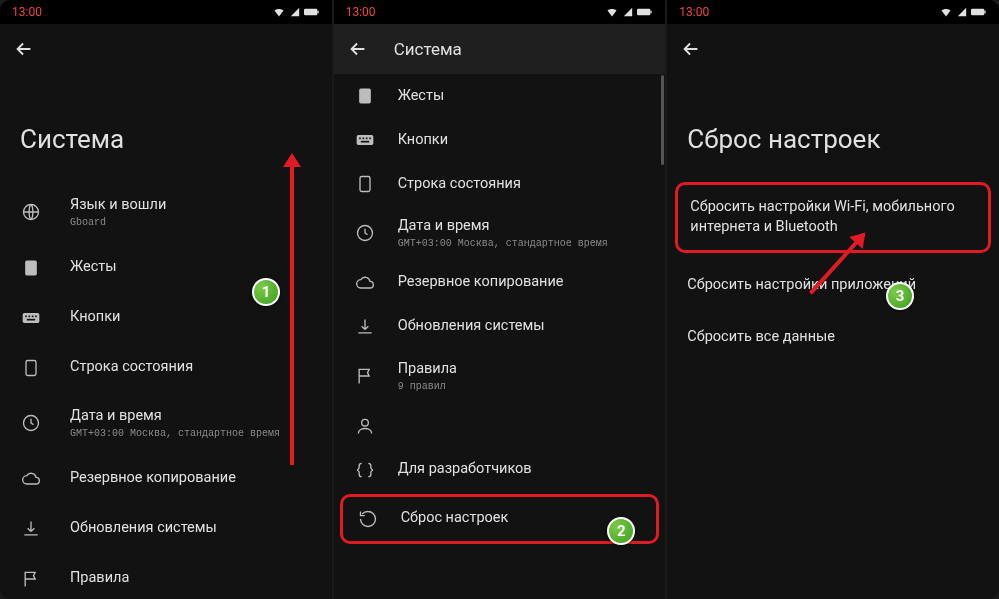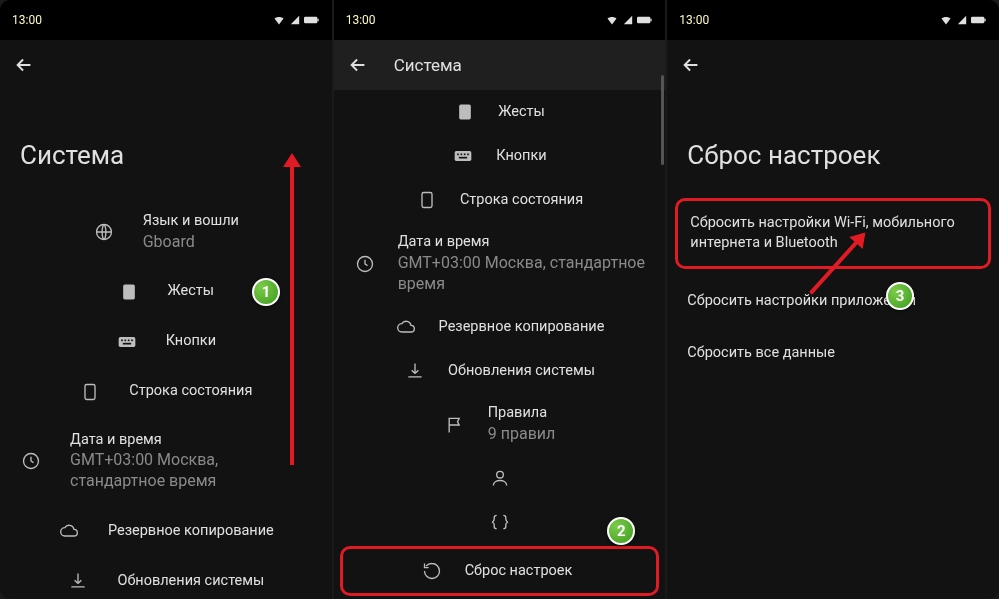--- a/index.html
+++ b/index.html
@@ -15,28 +15,28 @@
   }
   .panel {
     flex: 1;
     background: #121212;
     position: relative;
     display: flex;
     flex-direction: column;
     overflow: hidden;
   }
   .status-bar {
-    height: 40px;
+    height: 24px;
     background: #000;
     display: flex;
     align-items: center;
     justify-content: space-between;
     padding: 0 12px;
     font-size: 12px;
-    color: #fef9c3;
+    color: #ef4444;
   }
   .status-right { display:flex; gap:4px; align-items:center; }
   .toolbar {
     height: 50px;
     display:flex;
     align-items:center;
     padding: 0 12px;
     gap: 24px;
     color:#e0e0e0;
   }
@@ -51,29 +51,28 @@
   }
   .list { flex:1; overflow:hidden; }
   .item {
     display:flex;
     align-items:center;
     padding: 14px 20px;
     gap: 28px;
     color:#e0e0e0;
     cursor:pointer;
     min-height: 50px;
-    justify-content: center;
   }
   .item.compact { padding: 11px 20px; gap:22px; min-height:44px; }
   .icon { width:22px; height:22px; display:flex; align-items:center; justify-content:center; color:#bdbdbd; flex-shrink:0; }
   .icon svg { width:20px; height:20px; stroke:#bdbdbd; fill:none; stroke-width:1.6; }
   .icon.fill svg { fill:#bdbdbd; stroke:none; }
   .item-text { display:flex; flex-direction:column; gap:1px; }
   .label { font-size:14.5px; color:#e0e0e0; line-height:1.3; }
-  .sublabel { font-size:16px; color:#8a8a8a; line-height:1.3; }
+  .sublabel { font-size:10px; color:#8a8a8a; line-height:1.3;font-family:Liberation Mono, monospace; }
   .plain-item {
     padding: 16px 20px;
     color:#e0e0e0;
     font-size:14.5px;
     line-height:1.4;
     cursor:pointer;
   }
   .highlight-box {
     border: 3px solid #e01b24;
     border-radius: 10px;
@@ -357,20 +356,23 @@
             <path d="M4 21c0-4 4-6 8-6s8 2 8 6"></path>
           </svg>
         </span>
     </div>
     <div class="item compact">
       <span class="icon">
           <svg viewBox="0 0 24 24">
             <path d="M8 4c-2 0-3 1-3 3v2c0 2-2 2-2 3s2 1 2 3v2c0 2 1 3 3 3M16 4c2 0 3 1 3 3v2c0 2 2 2 2 3s-2 1-2 3v2c0 2-1 3-3 3"></path>
           </svg>
         </span>
+      <div class="item-text">
+          <span class="label">Для разработчиков</span>
+        </div>
     </div>
     <div class="item compact highlight-box" style="margin:2px 6px 2px 6px; padding-left:14px;">
       <span class="icon">
           <svg viewBox="0 0 24 24">
             <path d="M3 12a9 9 0 109-9 9 9 0 00-7 3"></path>
             <path d="M3 3v5h5"></path>
           </svg>
         </span>
       <div class="item-text">
           <span class="label">Сброс настроек</span>

